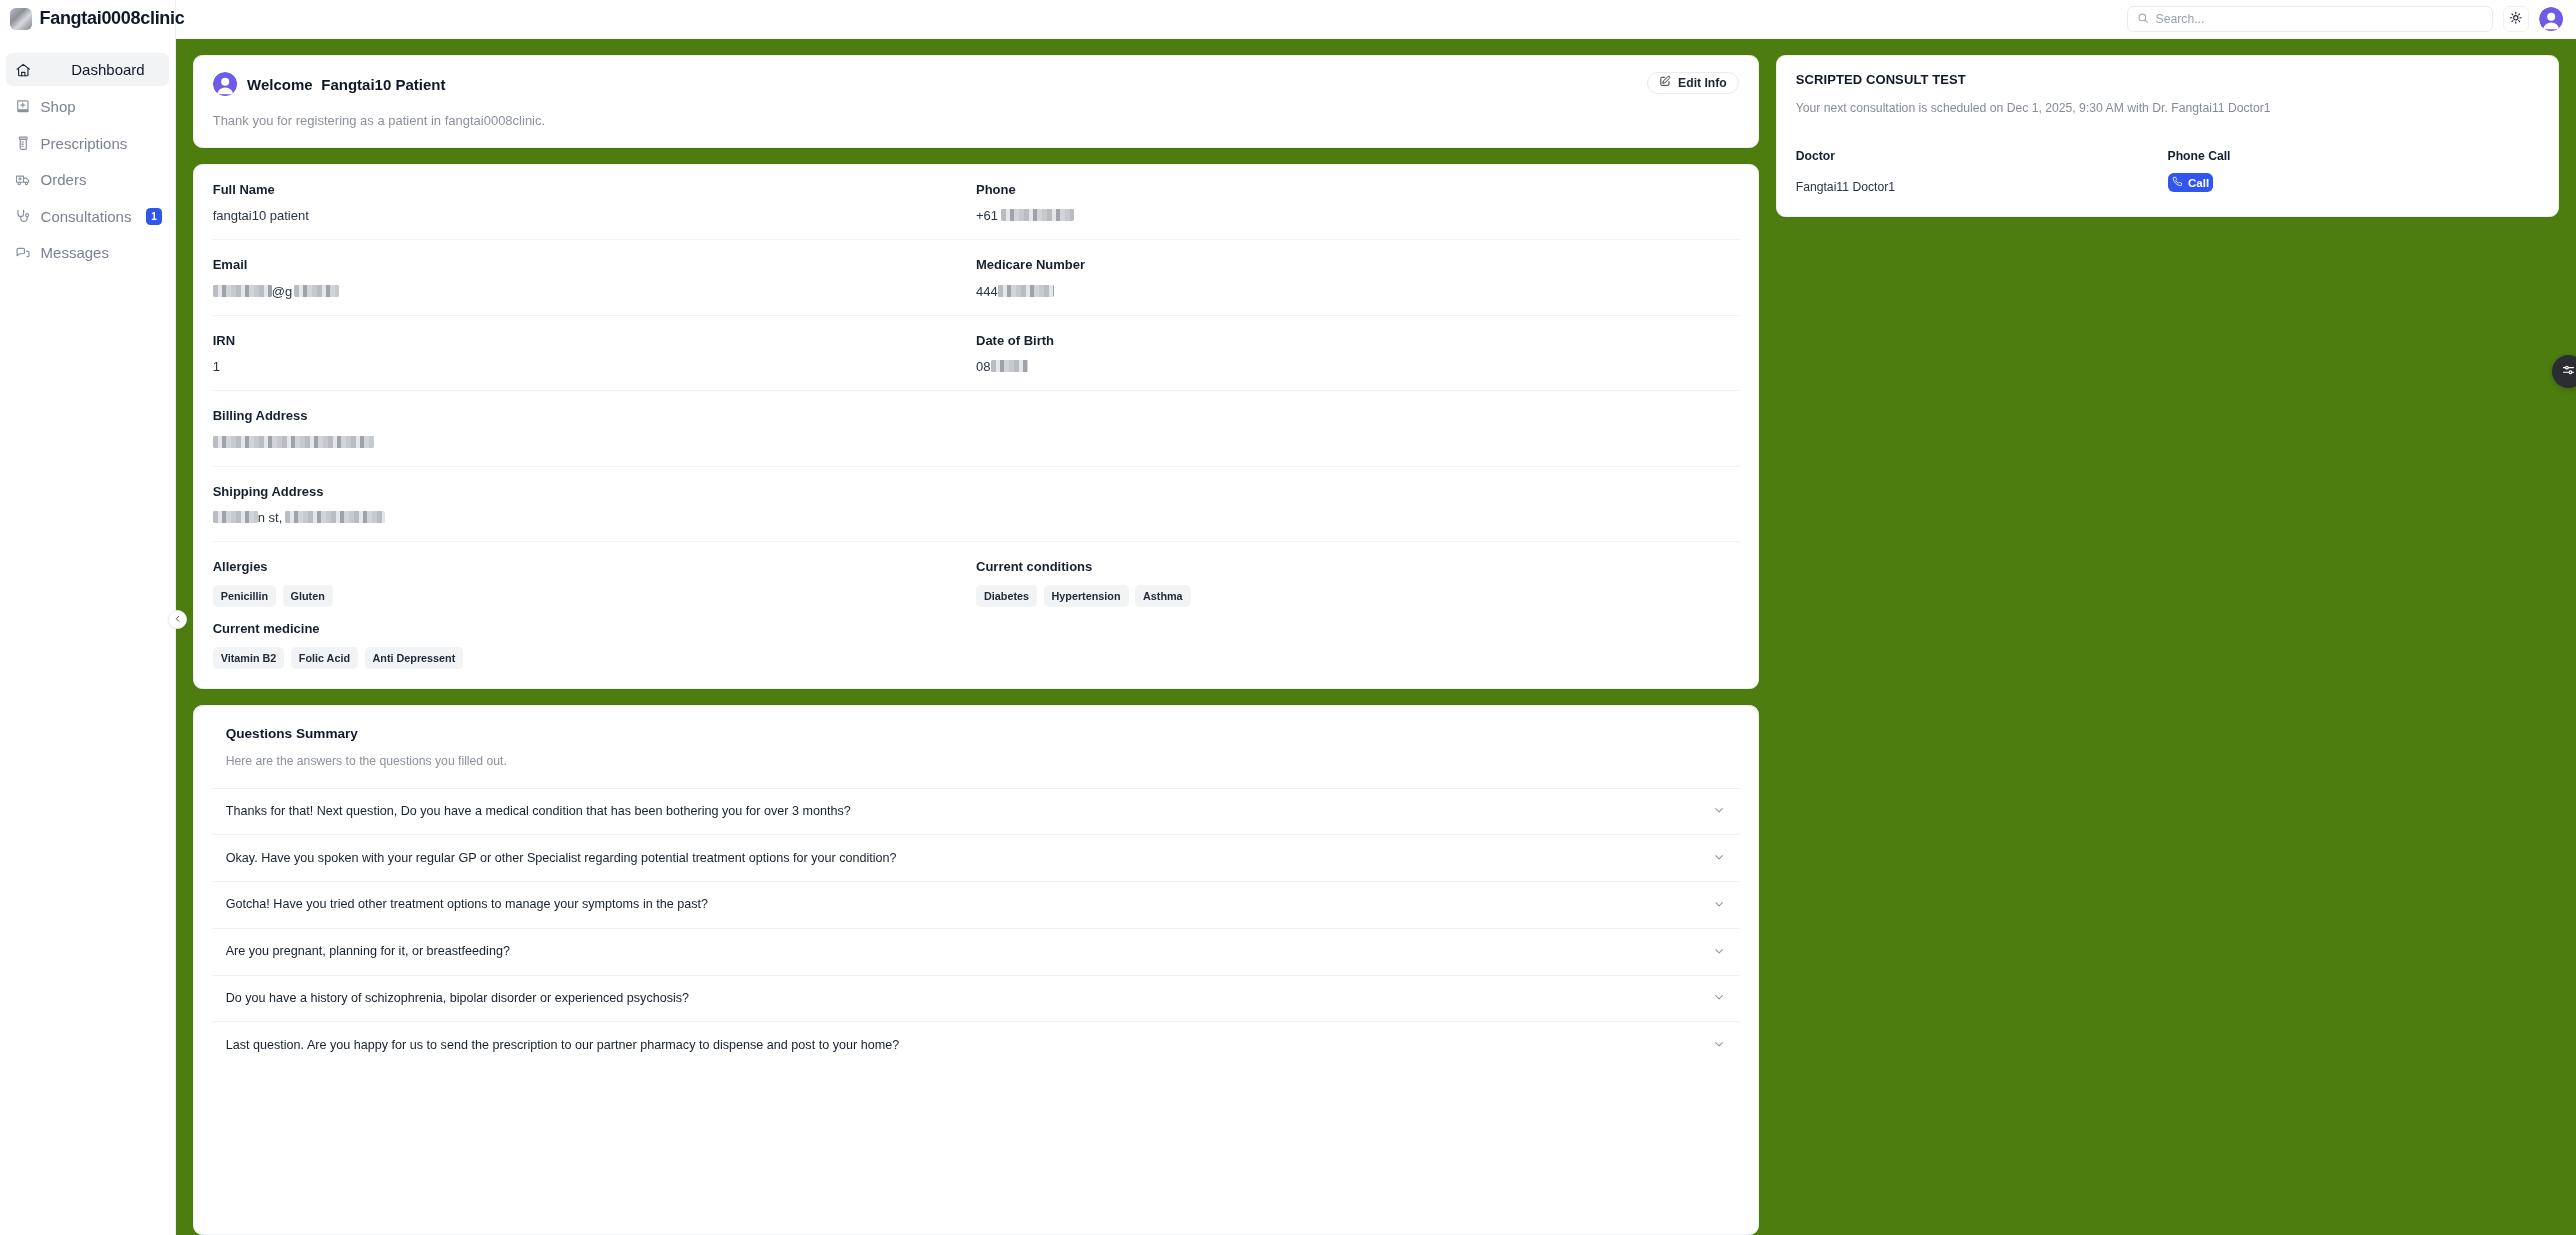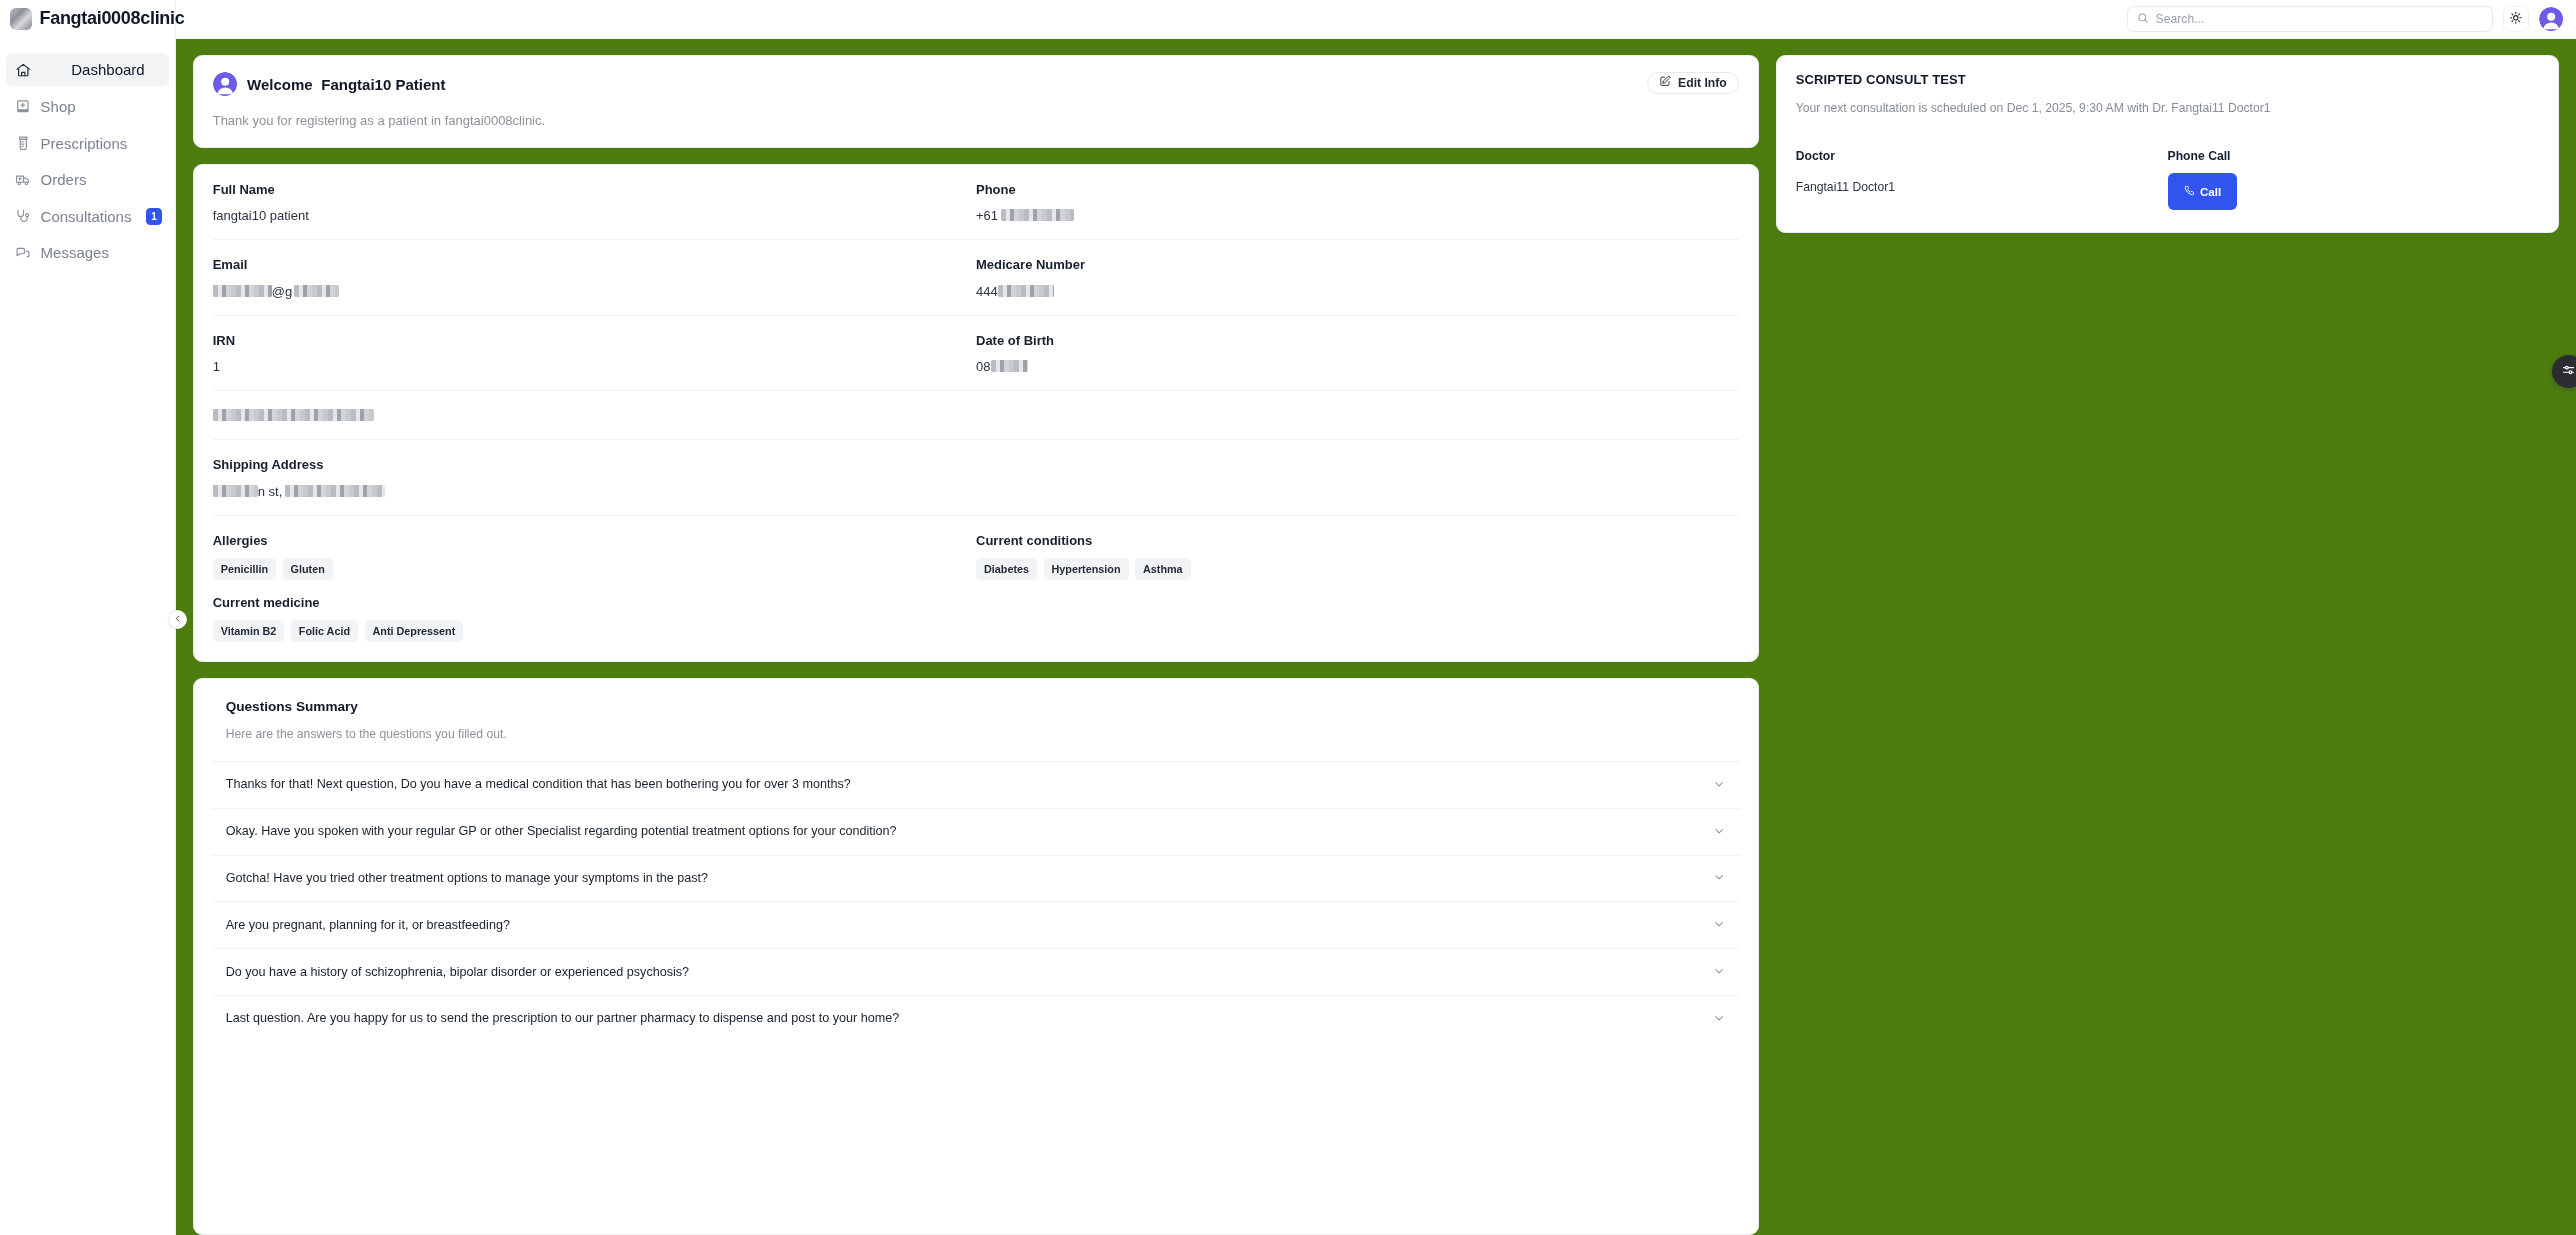--- a/index.html
+++ b/index.html
@@ -178,21 +178,21 @@
   .consult-card { padding: 16px 18.7px 21.5px 18.7px; }
   .consult-title { font-size: 13px; font-weight: 700; color: #101828; letter-spacing: 0.1px; }
   .consult-sub { font-size: 12.2px; color: #868c97; margin-top: 13px; line-height: 1.4; }
   .consult-grid { display: flex; margin-top: 32px; }
   .consult-col { width: 50%; }
   .consult-head { font-size: 12.2px; font-weight: 700; color: #16202e; }
   .consult-val { font-size: 12.2px; color: #2b3443; margin-top: 17px; }
   .call-btn {
     margin-top: 10px;
     display: inline-flex; align-items: center; gap: 5.7px;
-    height: 37px; padding: 0 16px;
+    height: 19px; padding: 0 4px;
     background: #3155ee; color: #fff;
     border: none; border-radius: 5.7px;
     font-size: 11.5px; font-weight: 600; cursor: pointer;
     font-family: "Liberation Sans", sans-serif;
   }
 
   
   .edge-fab {
     position: absolute; right: -9.3px; top: 355px;
     width: 33px; height: 33px; border-radius: 50%;
@@ -400,20 +400,21 @@
               <div class="info-value"><span>1</span></div>
             </div>
             <div class="info-cell">
               <div class="info-label">Date of Birth</div>
               <div class="info-value"><span>08</span><span class="redacted" style="width:37px;margin-left:0.7px;"></span></div>
             </div>
           </div>
 
           <div class="info-row">
             <div class="info-cell full">
+              <div class="info-label">Billing Address</div>
               <div class="info-value"><span class="redacted" style="width:161px;"></span></div>
             </div>
           </div>
 
           <div class="info-row">
             <div class="info-cell full">
               <div class="info-label">Shipping Address</div>
               <div class="info-value"><span class="redacted" style="width:45px;"></span><span>n st,</span><span class="redacted" style="width:100px;margin-left:2.9px;"></span></div>
             </div>
           </div>

